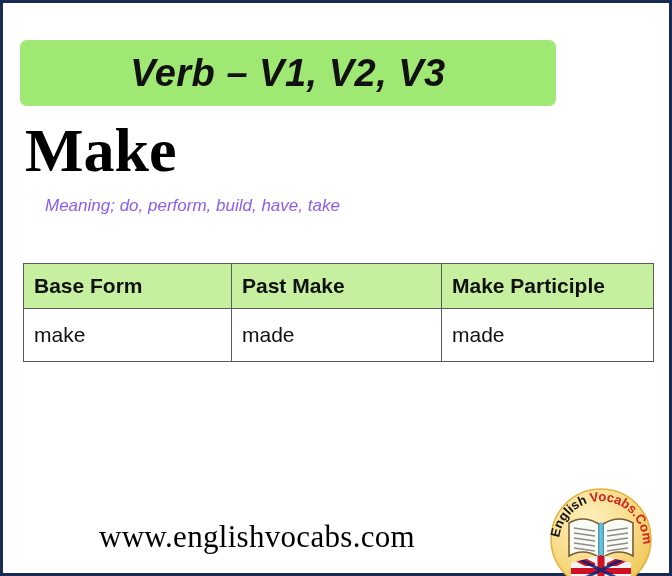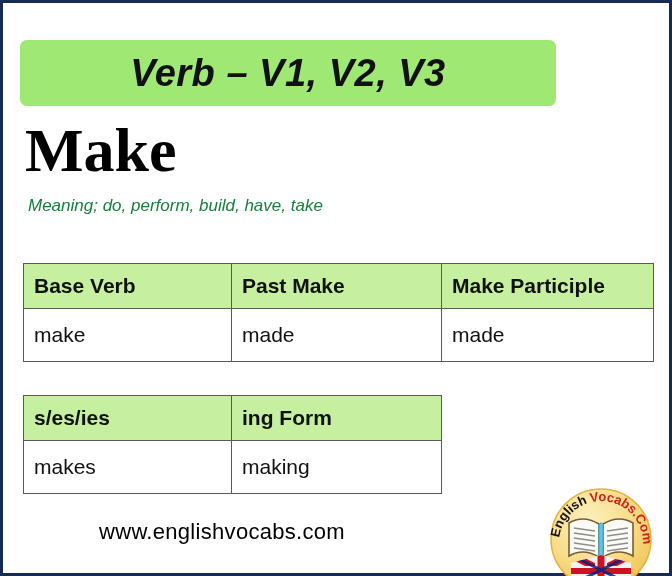--- a/index.html
+++ b/index.html
@@ -51,26 +51,26 @@
     left: 22px;
     top: 112px;
     font-family: "Liberation Serif", serif;
     font-weight: bold;
     font-size: 62px;
     line-height: 70px;
     color: #000000;
   }
   #meaning {
     position: absolute;
-    left: 25px;
+    left: 42px;
     top: 193px;
     font-family: "Liberation Sans", sans-serif;
     font-style: italic;
     font-size: 17px;
-    color: #15803d;
+    color: #8b5cf6;
   }
 
   
   .vtable {
     position: absolute;
     border-collapse: collapse;
     table-layout: fixed;
   }
   .vtable td {
     border: 1px solid #595959;
@@ -99,22 +99,22 @@
 
   #table-extra { left: 20px; top: 392px; width: 418px; }
   #table-extra col.c1 { width: 208px; }
   #table-extra col.c2 { width: 210px; }
 
   
   #site-url {
     position: absolute;
     left: 96px;
     top: 516px;
-    font-family: Liberation Sans, sans-serif;
-    font-size: 22px;
+    font-family: Liberation Serif, serif;
+    font-size: 31px;
     color: #000000;
     letter-spacing: 0.3px;
   }
 
   
   #logo {
     position: absolute;
     left: 546px;
     top: 484px;
     width: 104px;
@@ -136,48 +136,32 @@
   <div id="meaning">Meaning; do, perform, build, have, take</div>
 
   <table class="vtable" id="table-main">
     <colgroup>
         <col class="c1">
         <col class="c2">
         <col class="c3">
       </colgroup>
     <tbody>
       <tr class="head">
-        <td>Base Verb</td>
+        <td>Base Form</td>
         <td>Past Make</td>
         <td>Make Participle</td>
       </tr>
       <tr class="body">
         <td>make</td>
         <td>made</td>
         <td>made</td>
       </tr>
     </tbody>
   </table>
 
-  <table class="vtable" id="table-extra">
-    <colgroup>
-        <col class="c1">
-        <col class="c2">
-      </colgroup>
-    <tbody>
-      <tr class="head">
-        <td>s/es/ies</td>
-        <td>ing Form</td>
-      </tr>
-      <tr class="body">
-        <td>makes</td>
-        <td>making</td>
-      </tr>
-    </tbody>
-  </table>
 
   <div id="site-url">www.englishvocabs.com</div>
 
   <div id="logo">
     <svg width="104" height="104" viewBox="0 0 104 104" xmlns="http://www.w3.org/2000/svg">
       <defs>
         <radialGradient id="badgeGrad" cx="38%" cy="32%" r="78%">
           <stop offset="0%" stop-color="#FDF0BE"></stop>
           <stop offset="55%" stop-color="#F8DC8A"></stop>
           <stop offset="100%" stop-color="#EFC24E"></stop>

